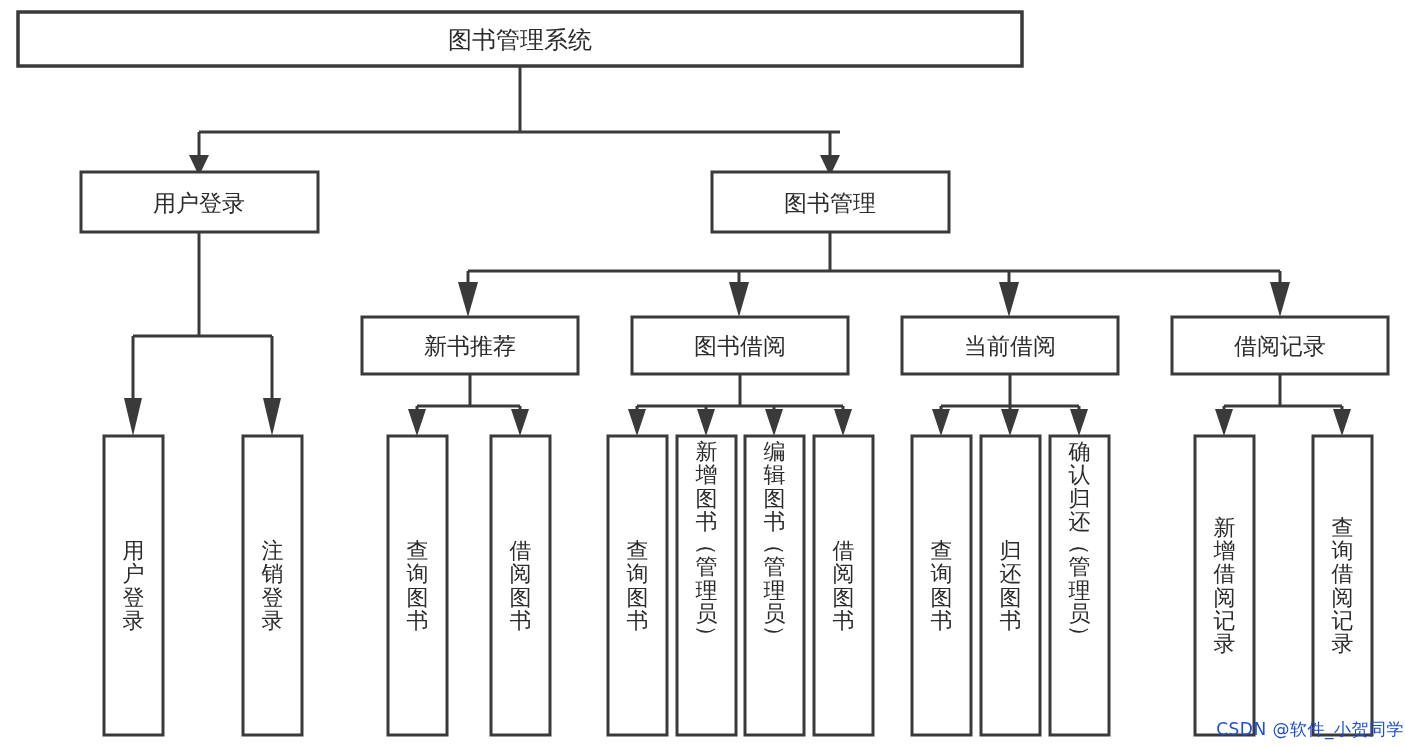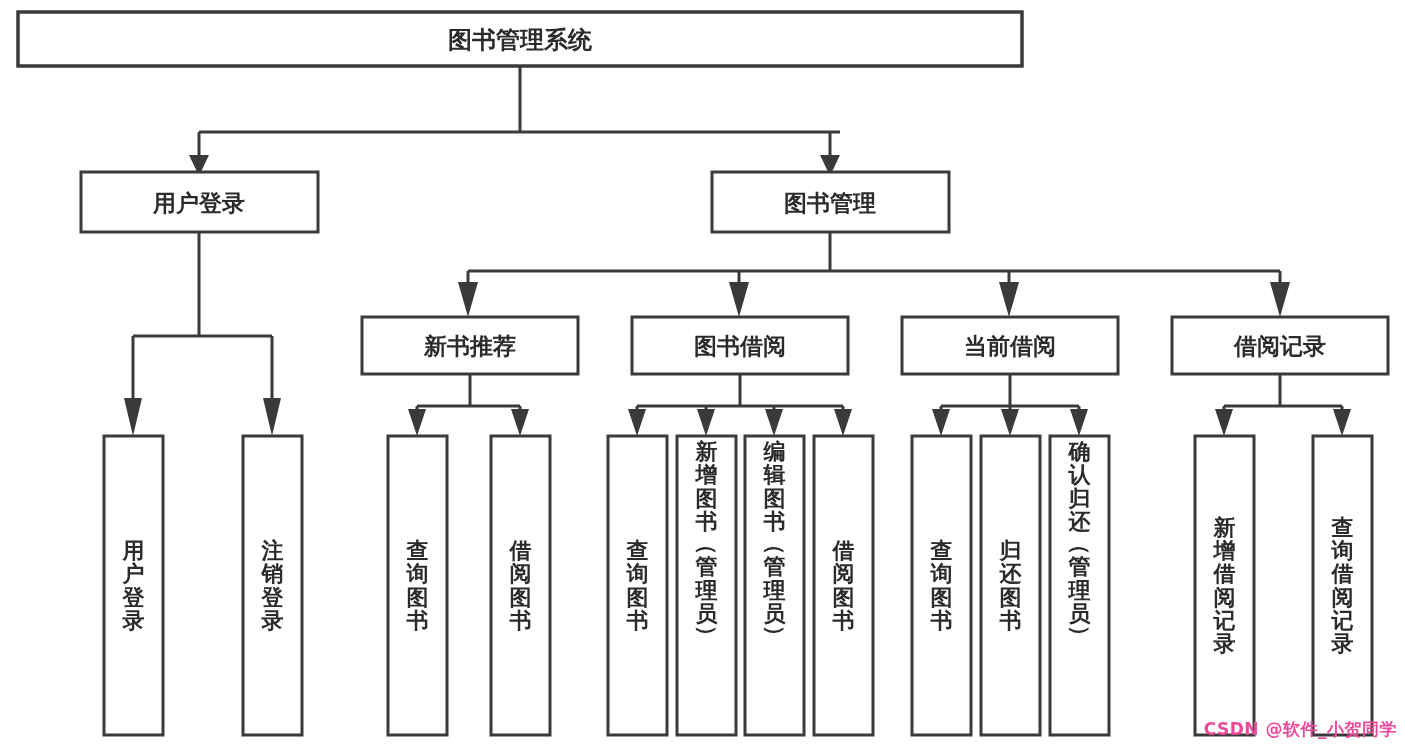--- a/index.html
+++ b/index.html
@@ -10,21 +10,20 @@
   }
   body {
     font-family: "DejaVu Sans", "Liberation Sans", sans-serif;
   }
   #diagram-root {
     position: relative;
     width: 1405px;
     height: 747px;
     background: #ffffff;
     overflow: hidden;
-    font-weight: bold;
   }
   svg#flow {
     position: absolute;
     left: 0;
     top: 0;
     width: 1405px;
     height: 747px;
     display: block;
   }
   .node-box {
@@ -79,25 +78,25 @@
   .vlabel span {
     display: block;
   }
   .vlabel .paren {
     transform: rotate(90deg);
     display: block;
     line-height: 1.0;
   }
   .watermark {
     position: absolute;
-    right: 8px;
+    right: 1px;
     bottom: 6px;
     font-family: "DejaVu Sans", "Liberation Sans", sans-serif;
     font-size: 17px;
-    color: #ec4899;
+    color: #1d4ed8;
     letter-spacing: 0.5px;
     white-space: nowrap;
   }
 </style>
 </head>
 <body>
 
 <div id="diagram-root">
 
   <svg id="flow" viewBox="0 0 1405 747" xmlns="http://www.w3.org/2000/svg">

